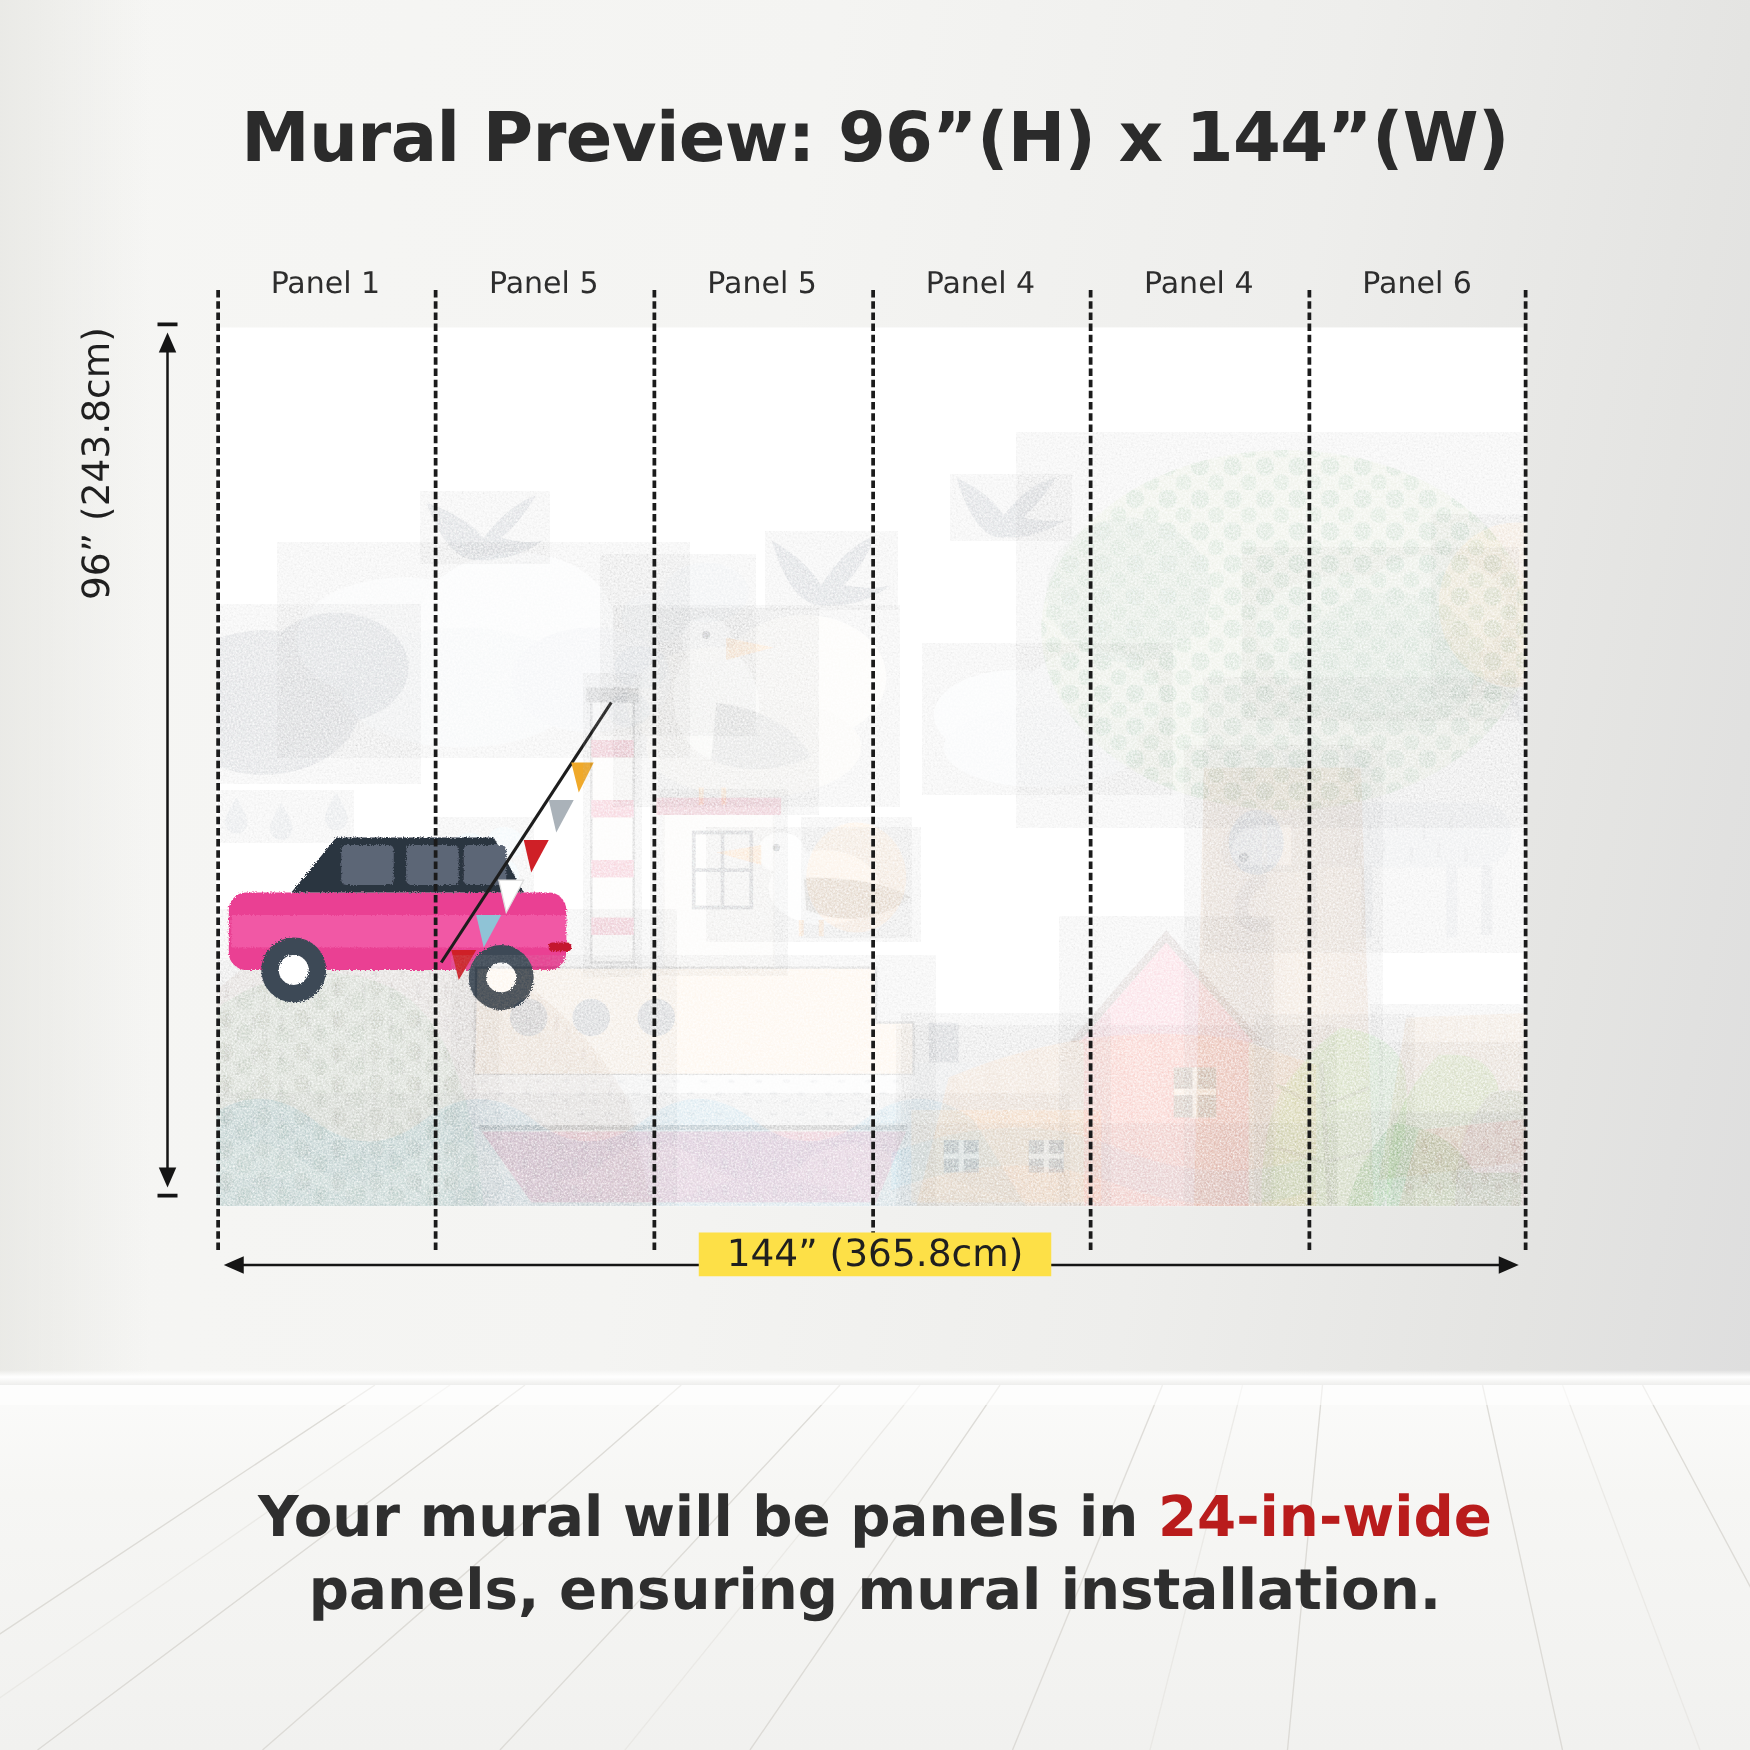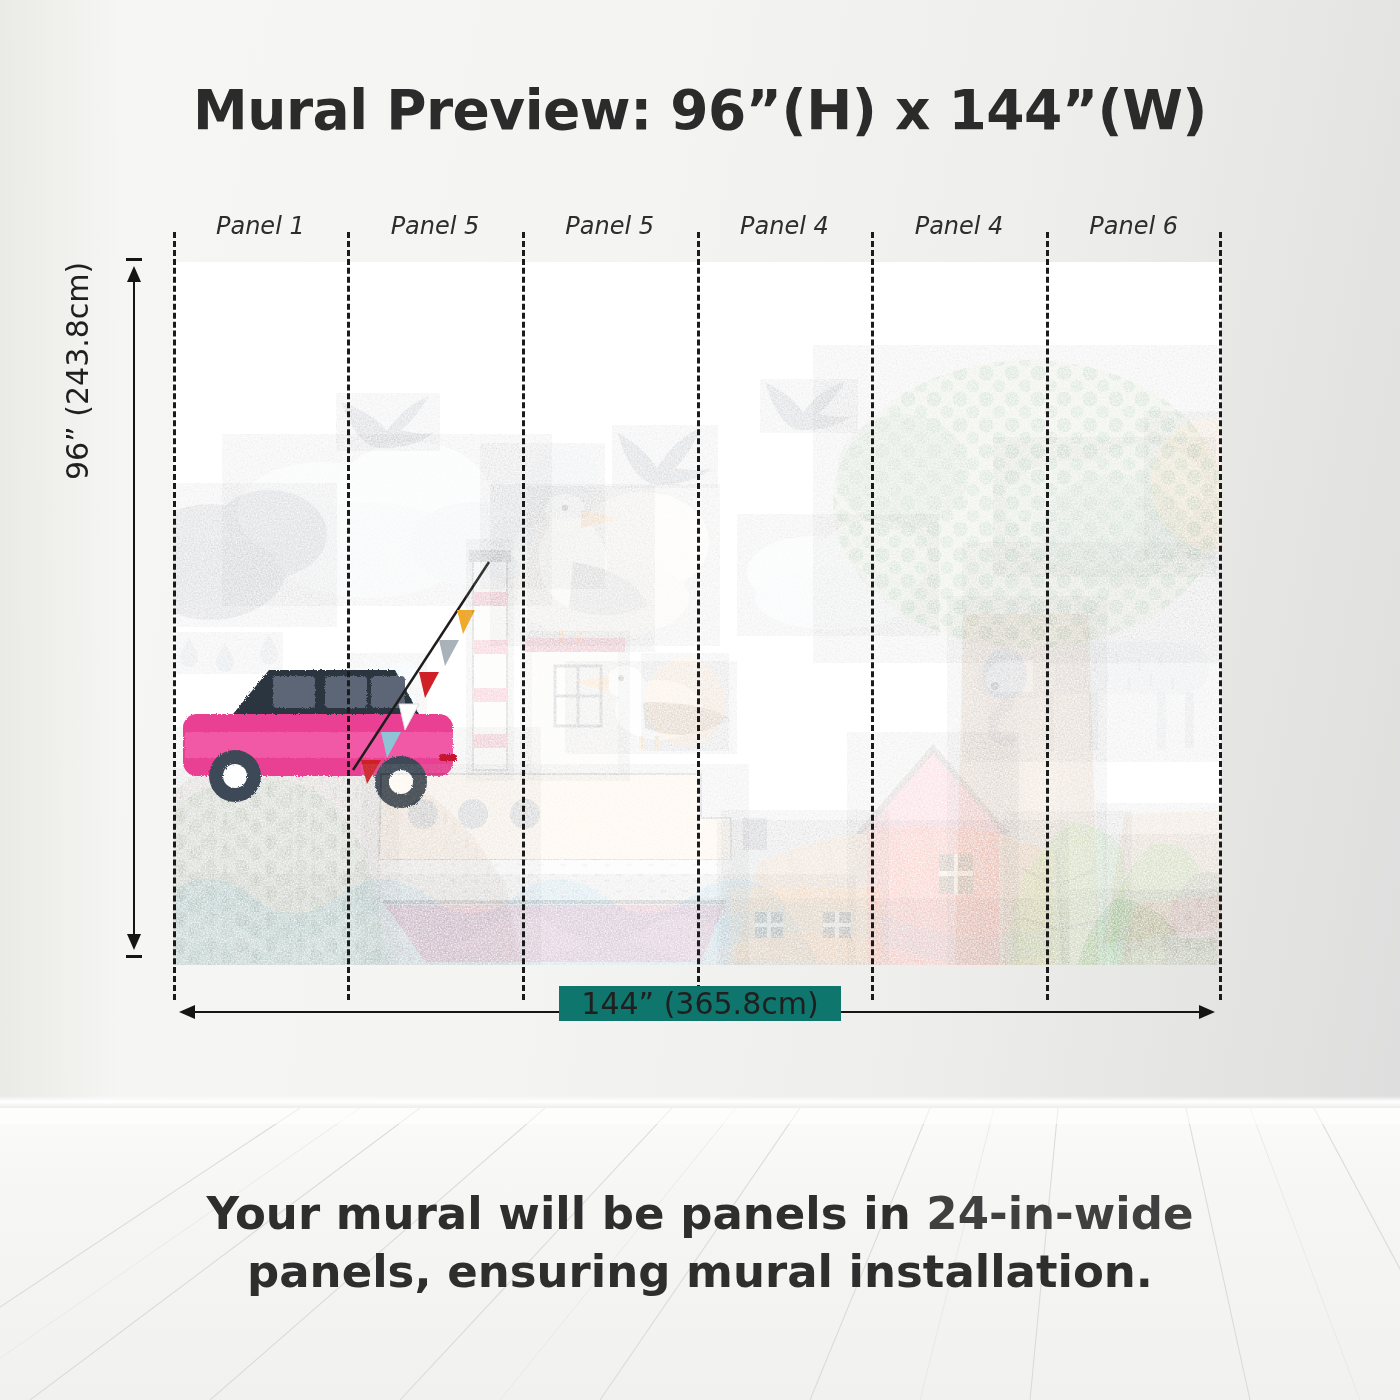--- a/index.html
+++ b/index.html
@@ -31,21 +31,20 @@
     text-align: center;
     font-size: 55px; font-weight: 700; letter-spacing: -0.5px;
     color: #2b2b2b;
     font-family: "DejaVu Sans", sans-serif;
   }
 
   
   .panel-labels {
     position: absolute; left: 173px; top: 212px; width: 1048px; height: 40px;
     display: flex;
-    font-style: italic;
   }
   .panel-label {
     flex: 1 1 0; text-align: center;
     font-size: 24px; color: #2d2d2d;
     font-family: "DejaVu Sans", sans-serif;
   }
 
   
   .mural-frame {
     position: absolute; left: 173px; top: 262px;
@@ -88,42 +87,42 @@
   }
   .dim-h .shaft { position: absolute; top: 7px; left: 14px; width: 1020px; height: 2px; background: #151515; }
   .dim-h .head { position: absolute; top: 1px; width: 0; height: 0;
     border-top: 7px solid transparent; border-bottom: 7px solid transparent; }
   .dim-h .head.l { left: 6px; border-right: 16px solid #151515; }
   .dim-h .head.r { right: 6px; border-left: 16px solid #151515; }
   .h-label {
     position: absolute; left: 0; top: 986px; width: 1400px; text-align: center;
     font-size: 30px; color: #1f1f1f; font-family: "DejaVu Sans", sans-serif;
   }
-  .h-label span { background: #0f766e; padding: 0 22px; }
+  .h-label span { background: #fde047; padding: 0 22px; }
 
   
   .floor {
     position: absolute; left: 0; top: 1108px; width: 1400px; height: 292px;
     background: linear-gradient(180deg, #fbfbfa 0%, #f6f6f4 30%, #f1f1ef 100%);
     overflow: hidden;
   }
   .baseboard {
     position: absolute; left: 0; top: 1096px; width: 1400px; height: 14px;
     background: linear-gradient(180deg, rgba(255,255,255,0) 0%, #ffffff 40%, #e8e8e6 100%);
   }
   .floor svg { position: absolute; left: 0; top: 0; }
 
   
   .caption {
     position: absolute; left: 0; top: 1185px; width: 1400px;
     text-align: center; line-height: 1.28;
     font-size: 45px; font-weight: 700; color: #2e2e2e;
     font-family: "DejaVu Sans", sans-serif;
   }
-  .caption .hi { color: #404040; }
+  .caption .hi { color: #b91c1c; }
 </style>
 </head>
 <body>
 
 <div id="stage">
 
   <div class="wall"></div>
   <div class="wall-shadow-left"></div>
 
   <div class="title">Mural Preview: 96”(H) x 144”(W)</div>

